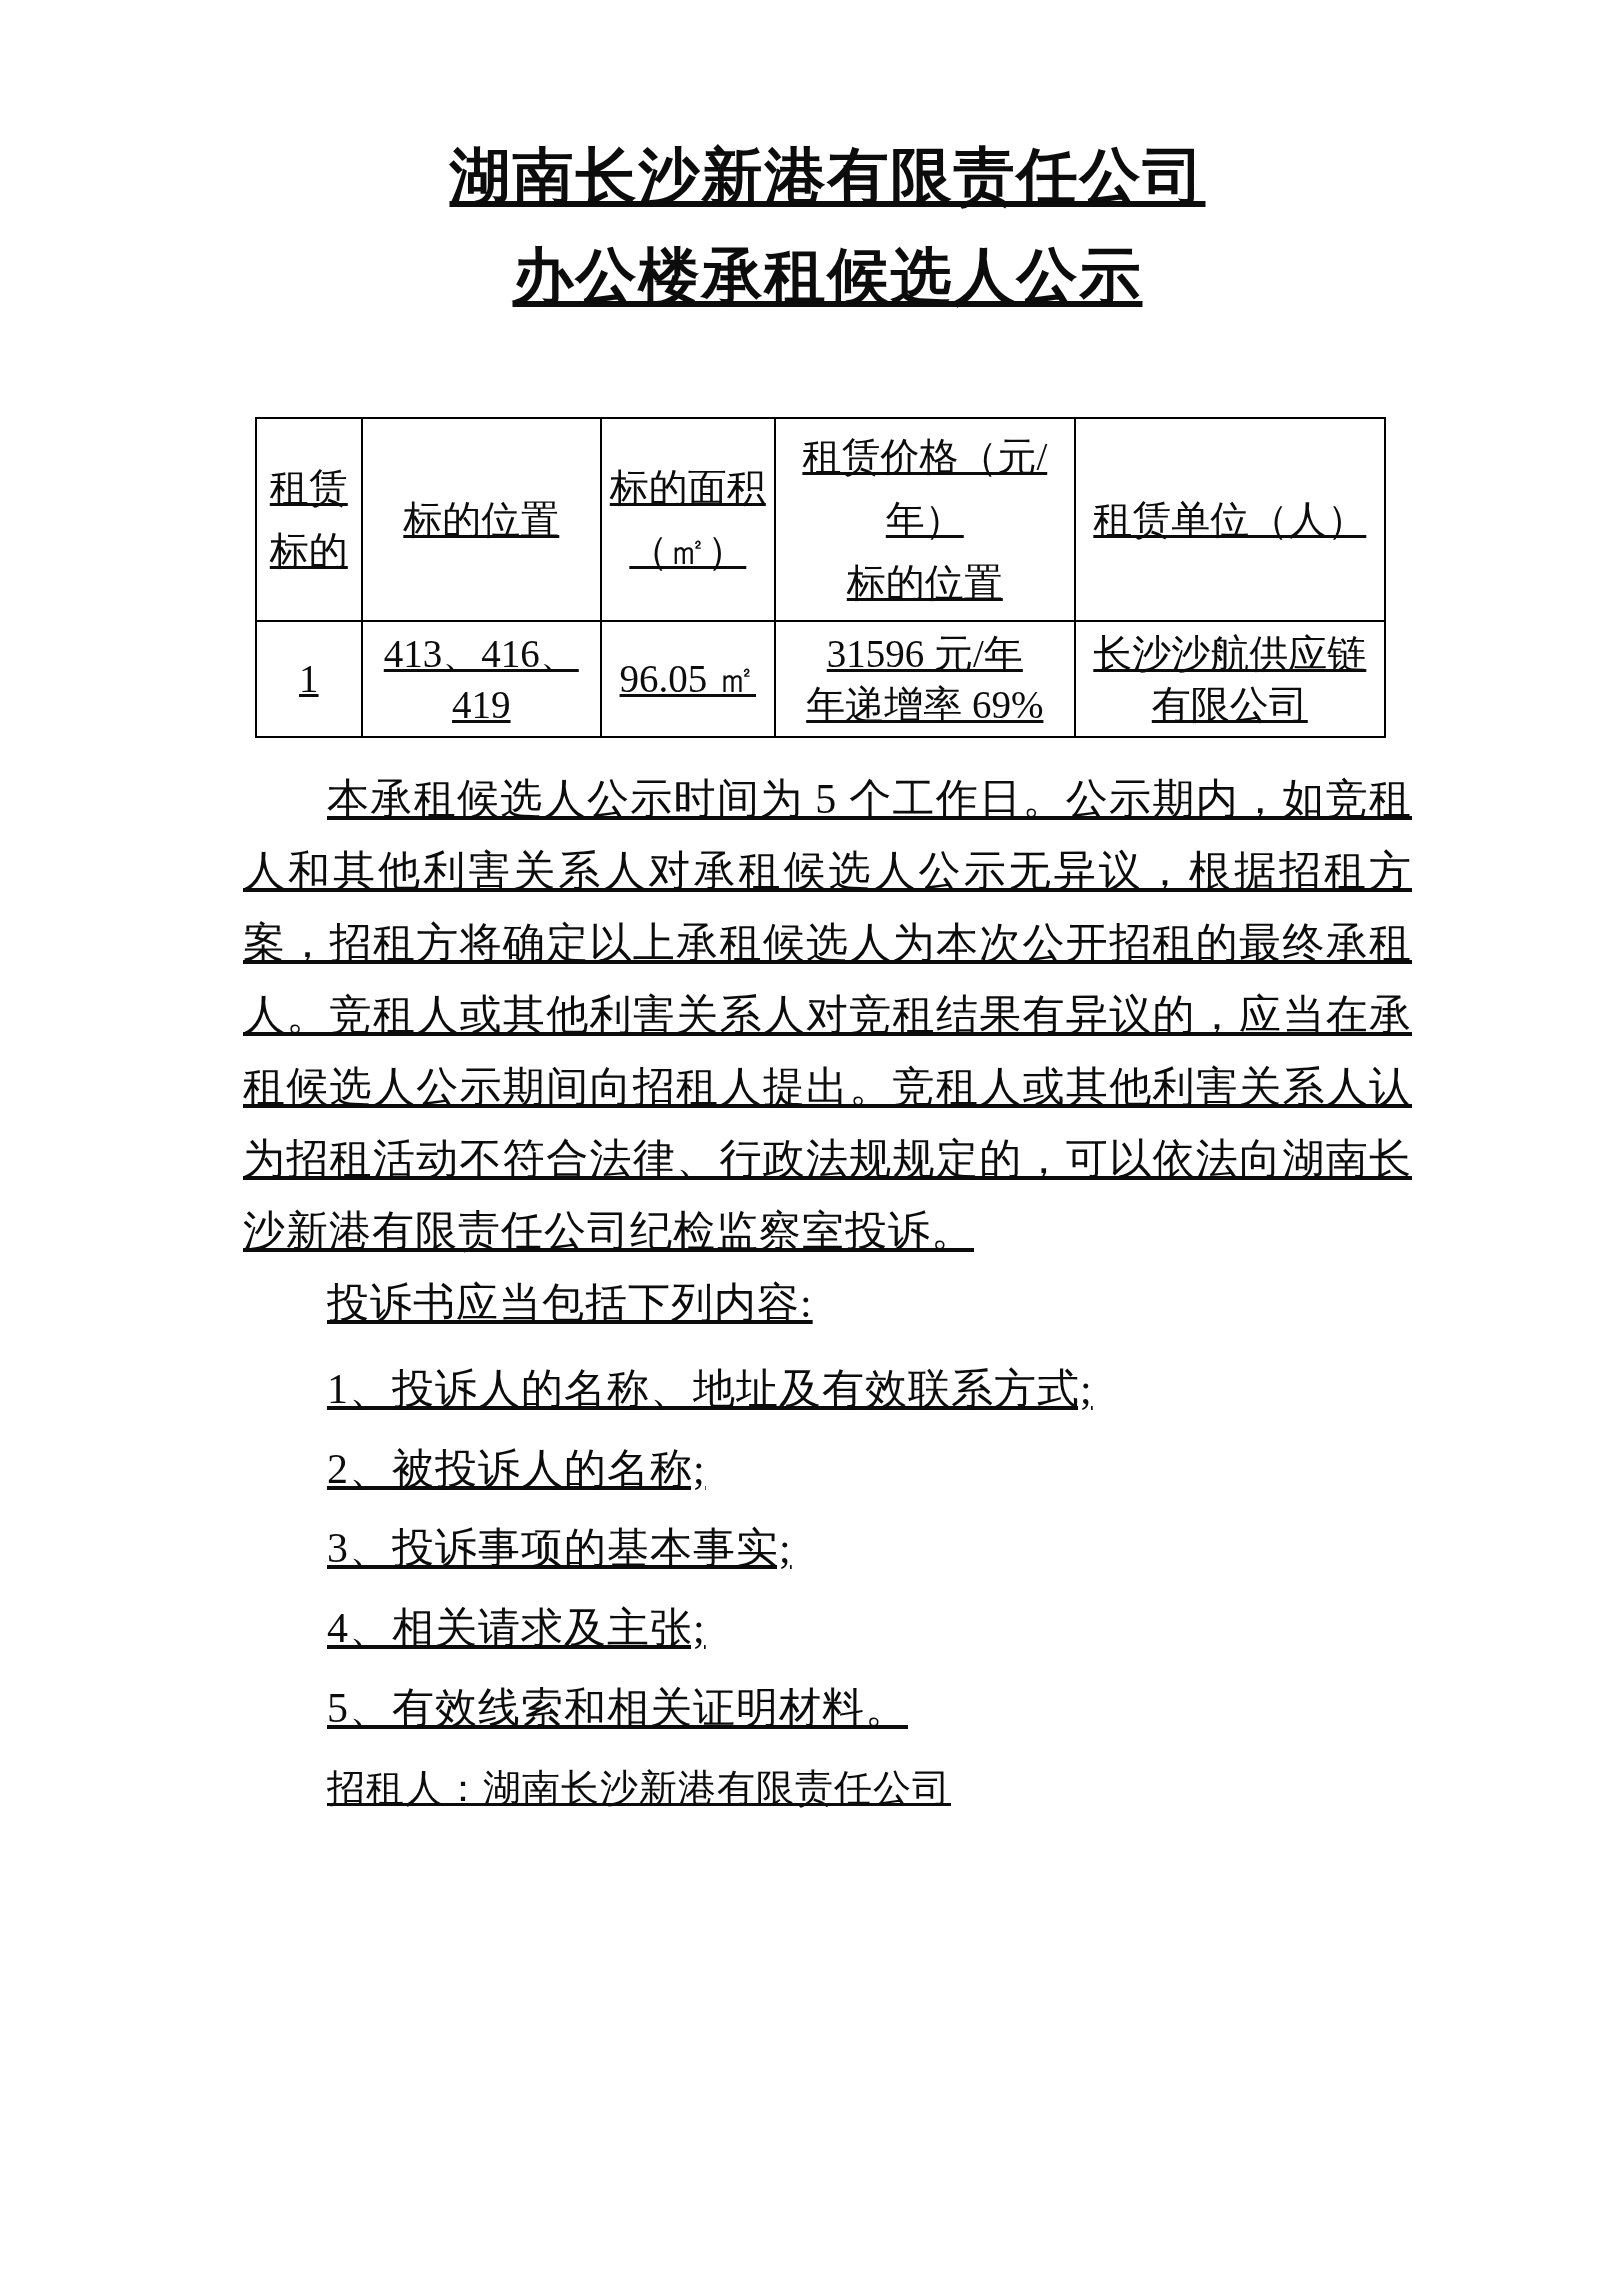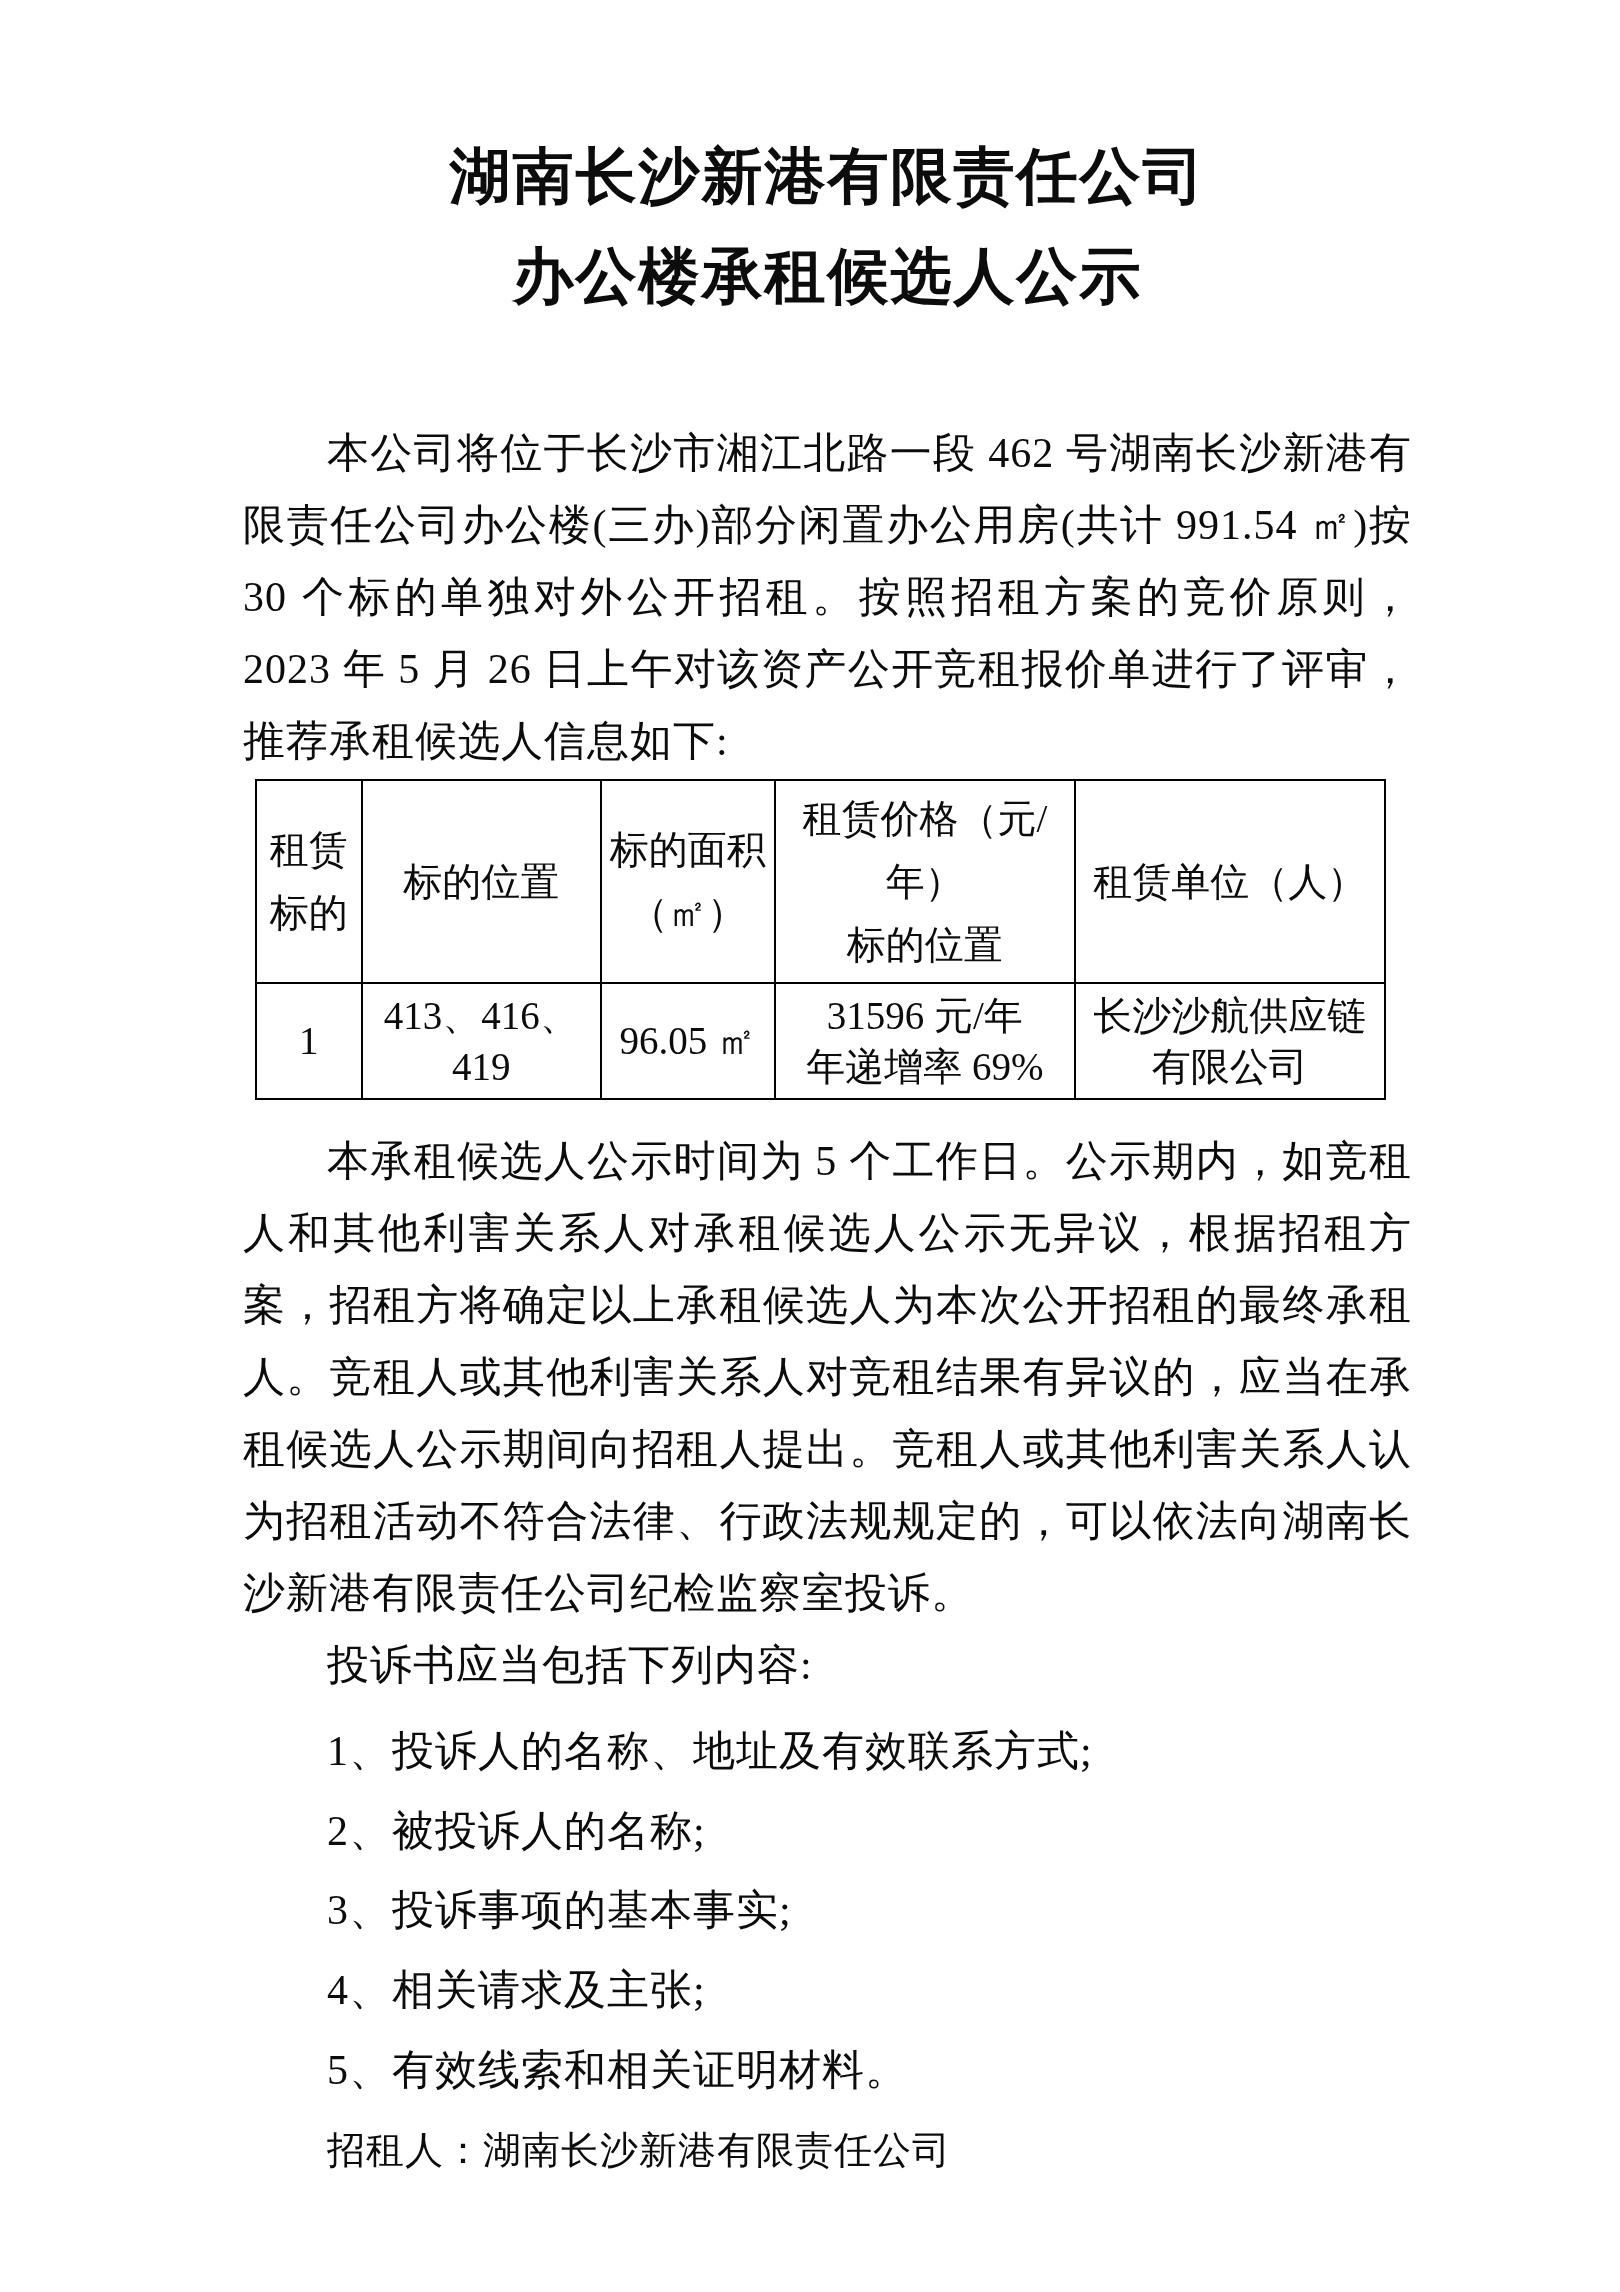--- a/index.html
+++ b/index.html
@@ -11,20 +11,21 @@
     position: relative;
     width: 1620px;
     height: 2293px;
     margin: 0 auto;
     background: #ffffff;
     box-sizing: border-box;
     padding: 127px 208px 0 243px;
     color: #0c0c0c;
     font-family: "Liberation Serif", "DejaVu Serif", serif;
     overflow: hidden;
+    text-decoration: underline;
   }
   .doc-title {
     margin: 0 0 90px 0;
     text-align: center;
     font-size: 61px;
     font-weight: bold;
     line-height: 100px;
     letter-spacing: 2px;
   }
   .doc-title .title-line { display: block; }
@@ -86,21 +87,20 @@
 </head>
 <body>
 
 <div class="page">
 
   <h1 class="doc-title">
     <span class="title-line">湖南长沙新港有限责任公司</span>
     <span class="title-line">办公楼承租候选人公示</span>
   </h1>
 
-  <p class="para">本公司将位于长沙市湘江北路一段 462 号湖南长沙新港有限责任公司办公楼(三办)部分闲置办公用房(共计 991.54 ㎡)按 30 个标的单独对外公开招租。按照招租方案的竞价原则，2023 年 5 月 26 日上午对该资产公开竞租报价单进行了评审，推荐承租候选人信息如下:</p>
 
   <table class="candidate-table">
     <colgroup>
       <col class="c1">
         <col class="c2">
         <col class="c3">
         <col class="c4">
         <col class="c5">
     </colgroup>
     <thead>

